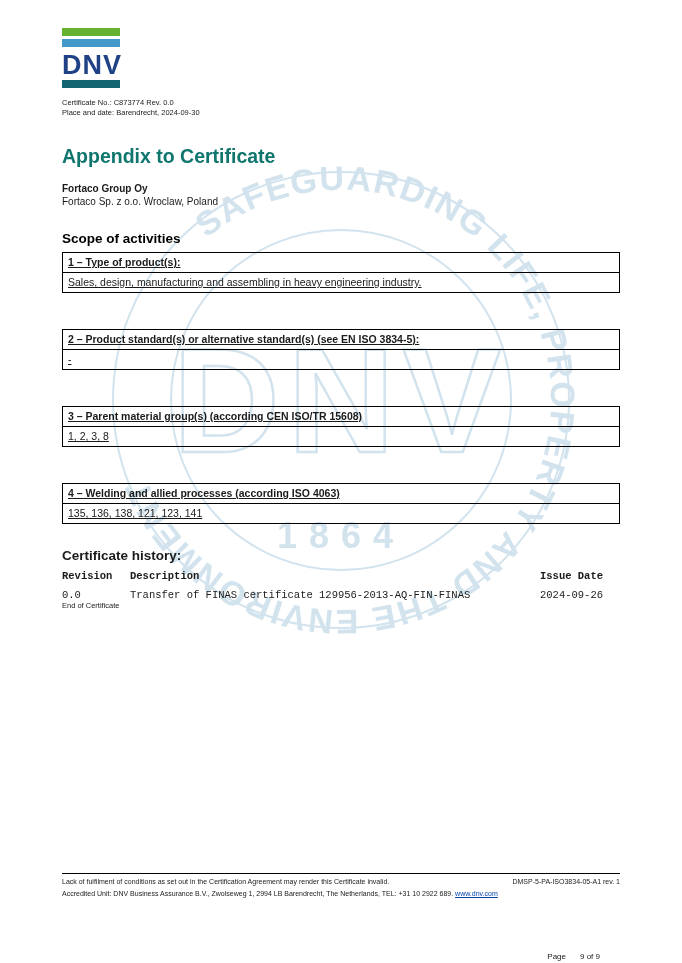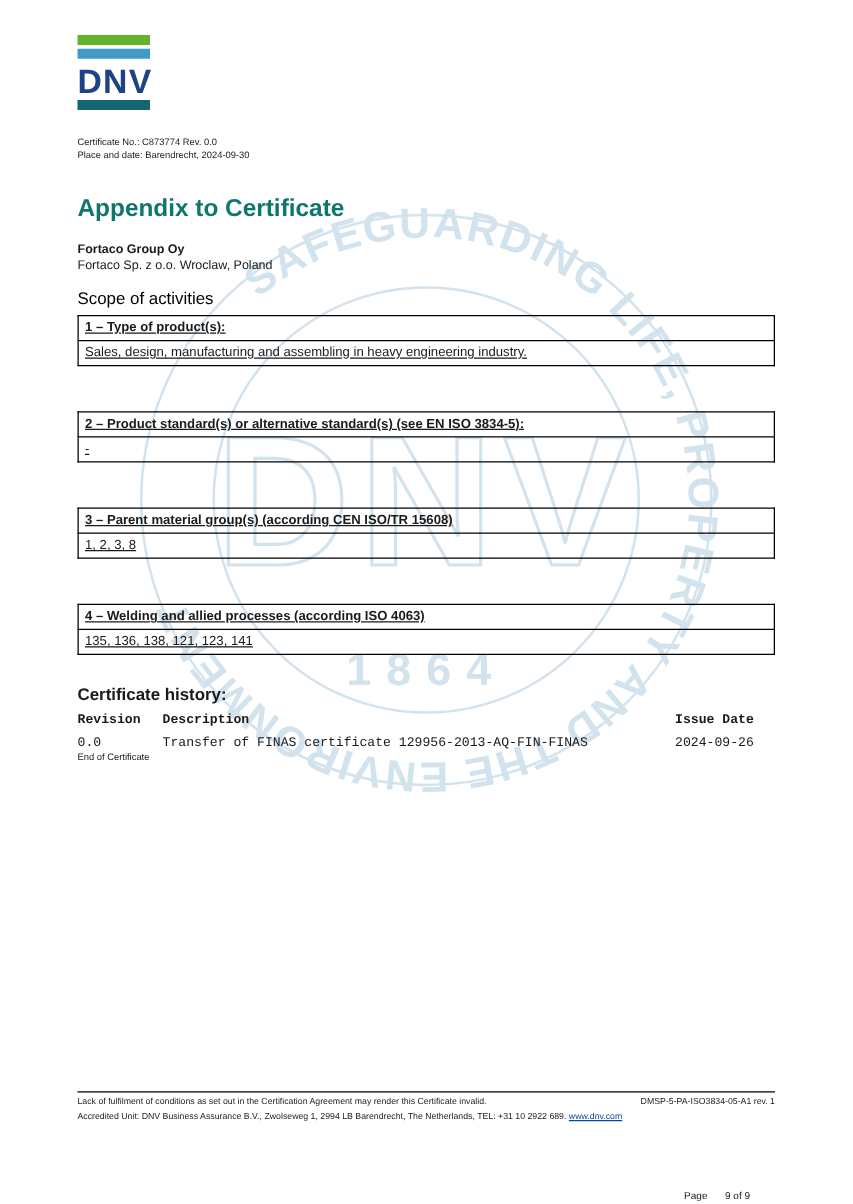--- a/index.html
+++ b/index.html
@@ -13,28 +13,28 @@
   .content { position:relative; z-index:1; padding:0 62px; }
 
   
   .logo { margin-top:28px; width:58px; }
   .logo .bar { height:8px; width:58px; margin-bottom:3px; }
   .bar-green { background:#65b22e; }
   .bar-blue  { background:#4399c9; }
   .bar-teal  { background:#116672; margin-bottom:0; }
   .logo-word { font-size:27px; font-weight:bold; color:#1e4285; letter-spacing:1px; line-height:30px; }
 
-  .meta { margin-top:21px; font-size:7.5px; line-height:9.5px; color:#222; }
+  .meta { margin-top:10px; font-size:7.5px; line-height:9.5px; color:#222; }
 
   h1.doc-title { margin-top:28px; font-size:19.5px; font-weight:bold; color:#0f766e; }
 
   .company { margin-top:15px; font-size:10px; line-height:12.5px; }
   .company-name { font-weight:bold; }
 
-  .section-heading { margin-top:12px; font-size:13.5px; font-weight:normal; color:#000; }
+  .section-heading { margin-top:23px; font-size:13.5px; font-weight:bold; color:#000; }
 
   .info-table { width:100%; border-collapse:collapse; margin-top:6px; background:transparent; }
   .info-table td { border:1px solid #000; padding:3px 5px; font-size:10.5px; line-height:13px; background:transparent;text-decoration:underline; }
   .info-table td.hdr { font-weight:bold; }
   .tbl-gap { margin-top:36px;padding-left:44px; }
 
   .history-heading { margin-top:24px; font-size:13.5px; font-weight:bold; }
   .history-grid { display:grid; grid-template-columns:68px 410px 80px; font-size:10.5px;font-family:Liberation Mono, monospace; }
   .history-head { margin-top:7px; font-weight:bold; }
   .history-row { margin-top:7px; }

